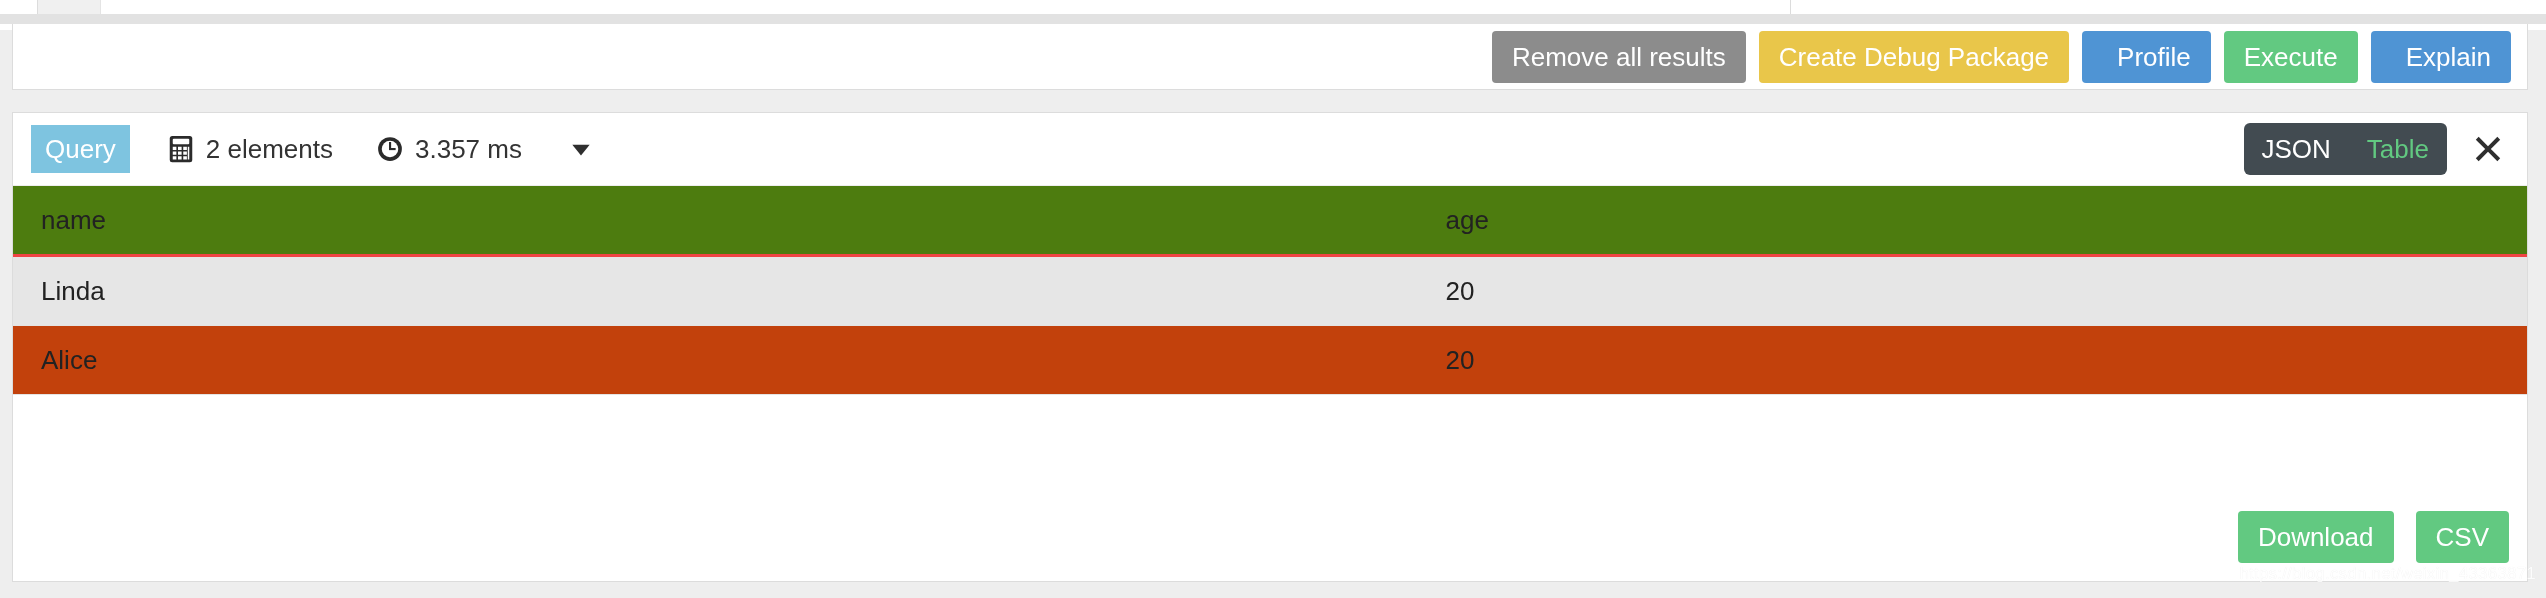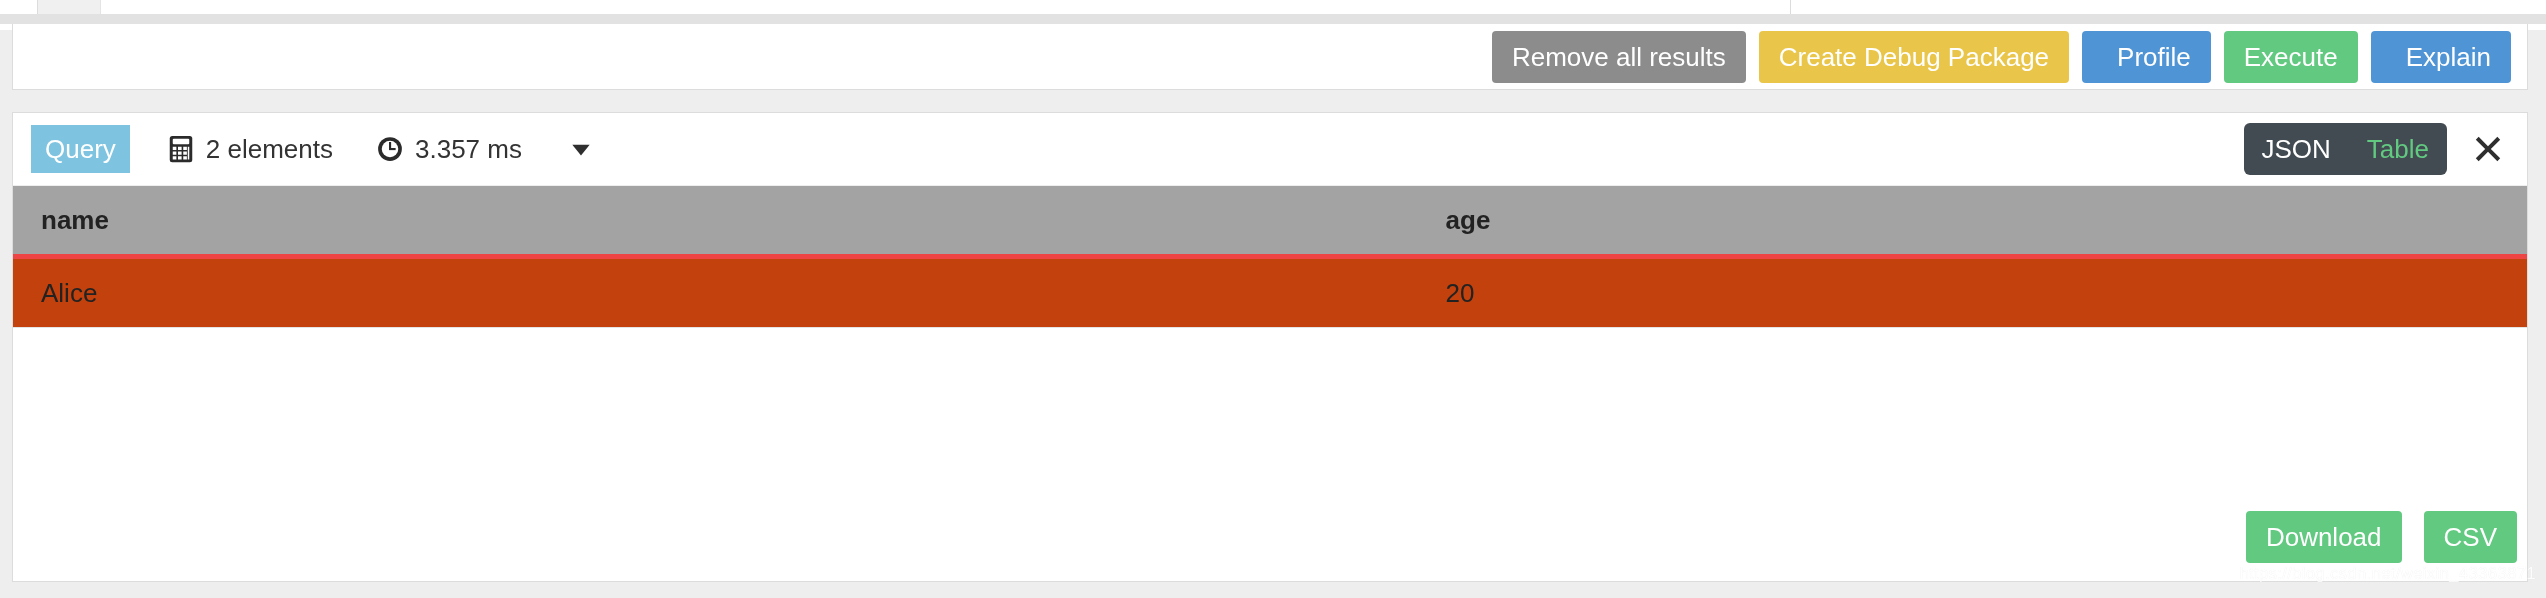--- a/index.html
+++ b/index.html
@@ -198,44 +198,44 @@
   .result-table td {
     text-align: left;
     padding: 0 0 0 28px;
     height: 68px;
     vertical-align: middle;
     overflow: hidden;
     white-space: nowrap;
     text-overflow: ellipsis;
   }
   .result-table th {
-    font-weight: bold;
+    font-weight: normal;
     border-top: 1px solid #eeeeee;
-    border-bottom: 5px solid #ef4444;
-    background: #a3a3a3;
+    border-bottom: 3px solid #ef4444;
+    background: #4d7c0f;
   }
   .result-table td {
     font-weight: normal;
     border-bottom: 1px solid #e4e4e4;
   }
   .result-table tbody tr.odd  td { background: #e6e6e6; }
   .result-table tbody tr.even td { background: #c2410c; }
   .col-name { width: 56%; }
   .col-age  { width: 44%; }
 
   
   .result-footer {
     position: absolute;
     left: 0; right: 0; bottom: 0;
     height: 88px;
     background: #ffffff;
     display: flex;
     align-items: center;
     justify-content: flex-end;
-    padding-right: 10px;
+    padding-right: 18px;
     gap: 22px;
     box-sizing: border-box;
   }
   .btn-sm {
     border: none;
     border-radius: 4px;
     background: #62c981;
     color: #ffffff;
     font-size: 26px;
     line-height: 1;
@@ -339,20 +339,24 @@
   </div>
 
   <table class="result-table">
     <thead>
       <tr>
         <th class="col-name">name</th>
         <th class="col-age">age</th>
       </tr>
     </thead>
     <tbody>
+      <tr class="odd">
+        <td class="col-name">Linda</td>
+        <td class="col-age">20</td>
+      </tr>
       <tr class="even">
         <td class="col-name">Alice</td>
         <td class="col-age">20</td>
       </tr>
     </tbody>
   </table>
 
   <div class="result-footer">
     <button class="btn-sm">Download</button>
     <button class="btn-sm">CSV</button>

